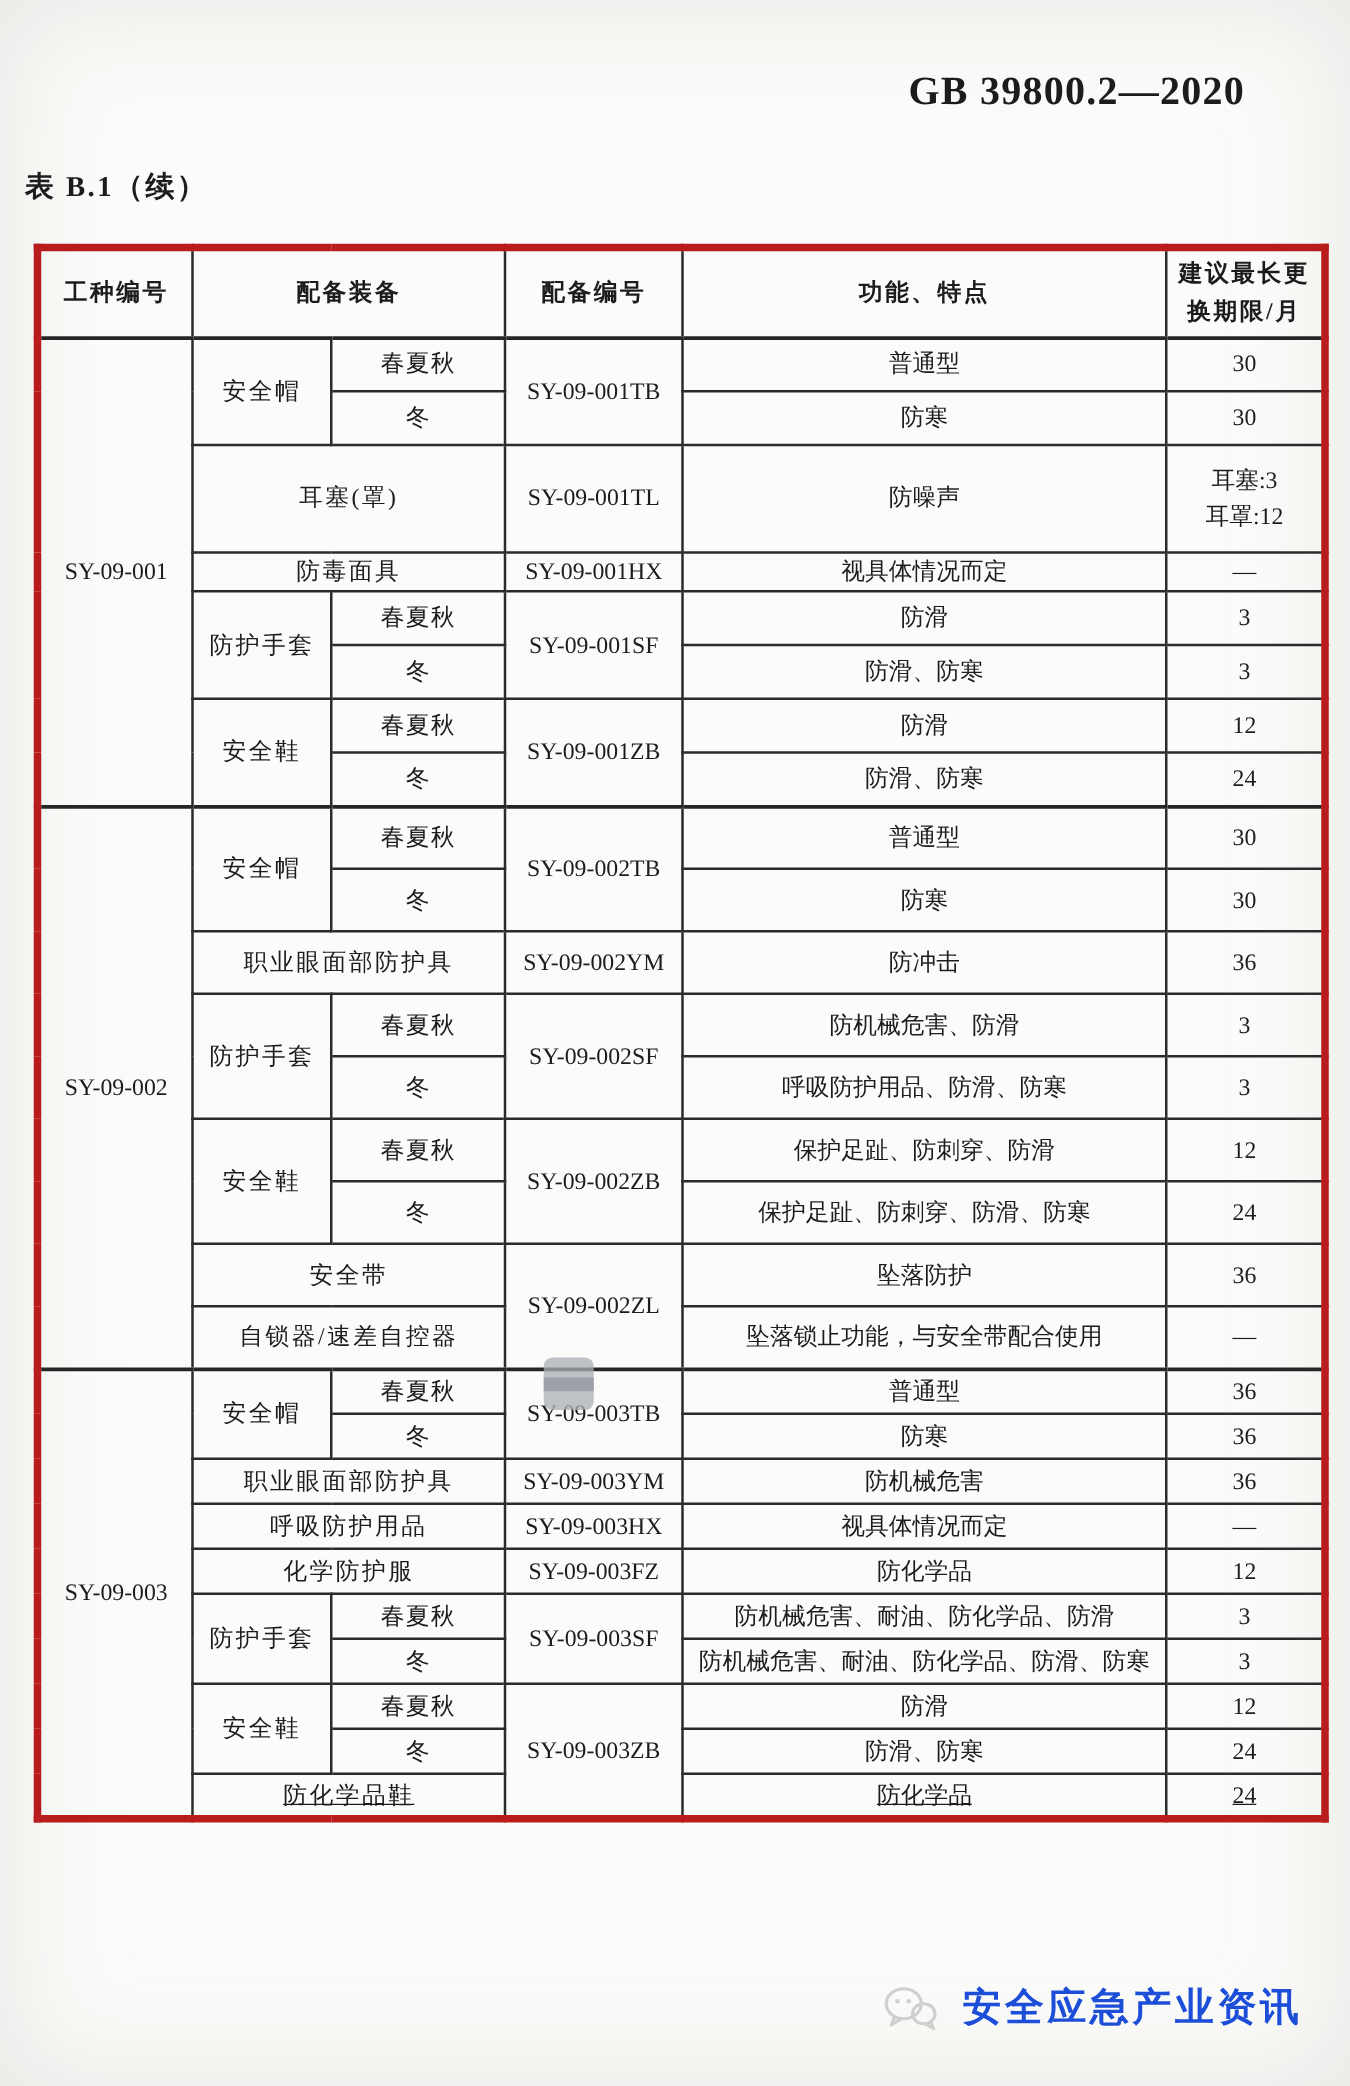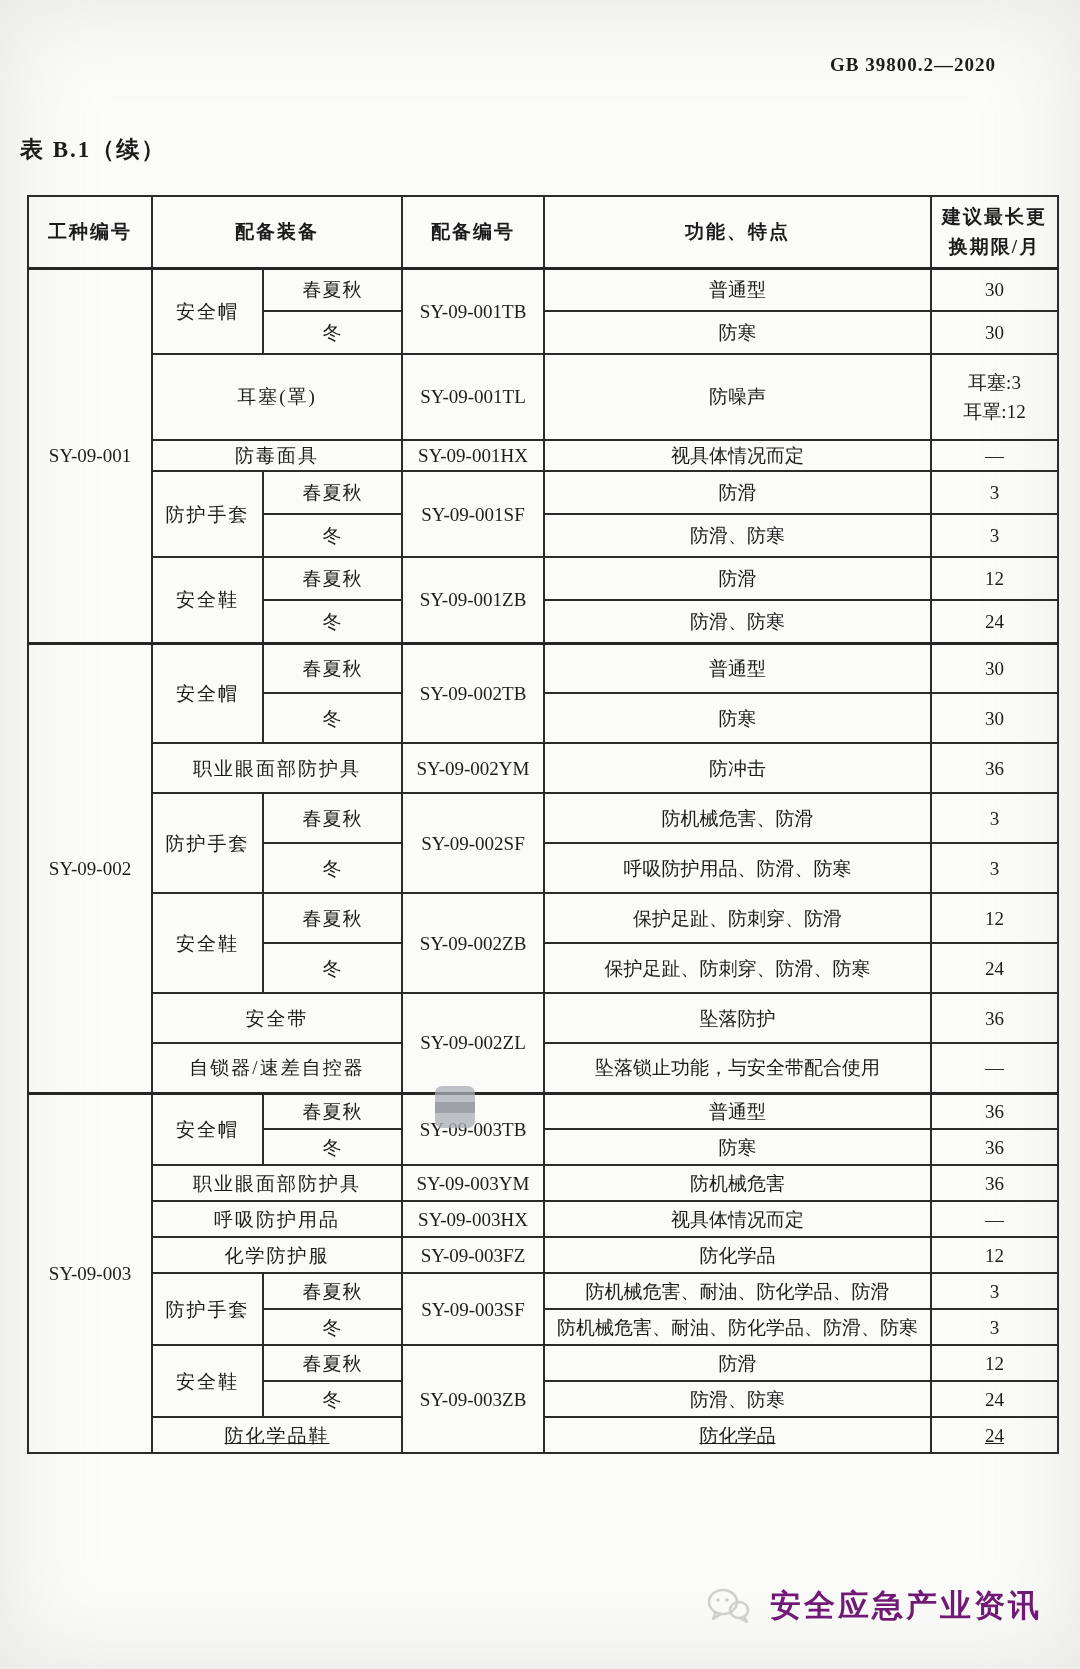--- a/index.html
+++ b/index.html
@@ -5,30 +5,30 @@
   html,body{margin:0;padding:0;}
   body{
     width:1080px;height:1669px;position:relative;
     background:#fbfbf9;
     font-family:"Liberation Serif","DejaVu Serif",serif;
     color:#1c1c1c;overflow:hidden;
   }
   .page{position:absolute;inset:0;box-shadow:inset 0 0 90px rgba(190,190,185,.35);}
   .std-no{
     position:absolute;top:54px;right:84px;
-    font-size:19px;font-weight:bold;letter-spacing:1px;
+    font-size:32px;font-weight:bold;letter-spacing:1px;
   }
   .tbl-title{
     position:absolute;top:134px;left:0;width:1080px;
     font-size:23px;font-weight:bold;letter-spacing:2px;margin-left:20px;
   }
   table.equip{
     position:absolute;left:27px;top:195px;
     width:1030px;border-collapse:collapse;table-layout:fixed;
-    border:2px solid #b91c1c;
+    border:6px solid #b91c1c;
   }
   table.equip th, table.equip td{
     border:2px solid #2b2b2b;
     text-align:center;vertical-align:middle;
     font-size:19px;line-height:1.55;
     white-space:pre-line;
     padding:0 4px;
     overflow:hidden;
   }
   table.equip thead tr{height:72px;}
@@ -44,22 +44,22 @@
     position:absolute;left:435px;top:1086px;width:40px;height:42px;
     background:#aab0b5;border-radius:7px;opacity:.75;
     data:'';
   }
   .stamp .band{
     position:absolute;left:0;top:16px;width:100%;height:11px;
     background:#7d858c;
   }
   .footer{
     position:absolute;top:1585px;right:38px;
-    display:flex;align-items:center;gap:20px;
-    color:#701a75;
+    display:flex;align-items:flex-end;gap:20px;
+    color:#1d4ed8;
   }
   .footer .brand{
     font-size:31px;letter-spacing:3px;font-weight:bold;
     text-shadow:0 1px 0 #ffffff;
   }
   .wechat{width:44px;height:40px;}
 </style>
 </head>
 <body>
 

